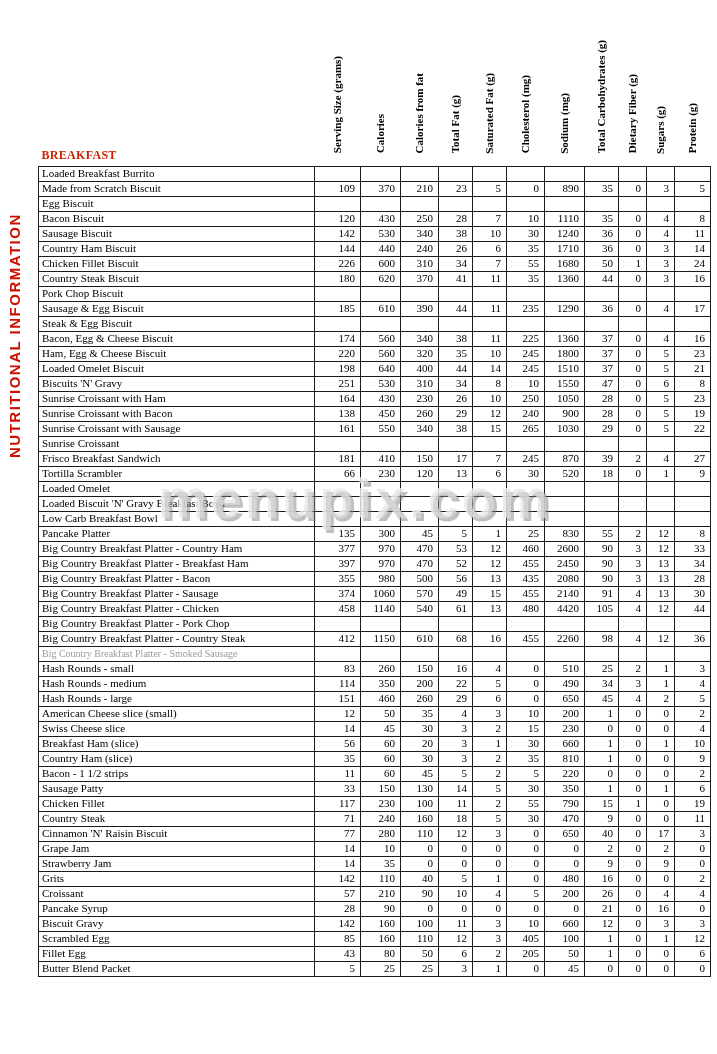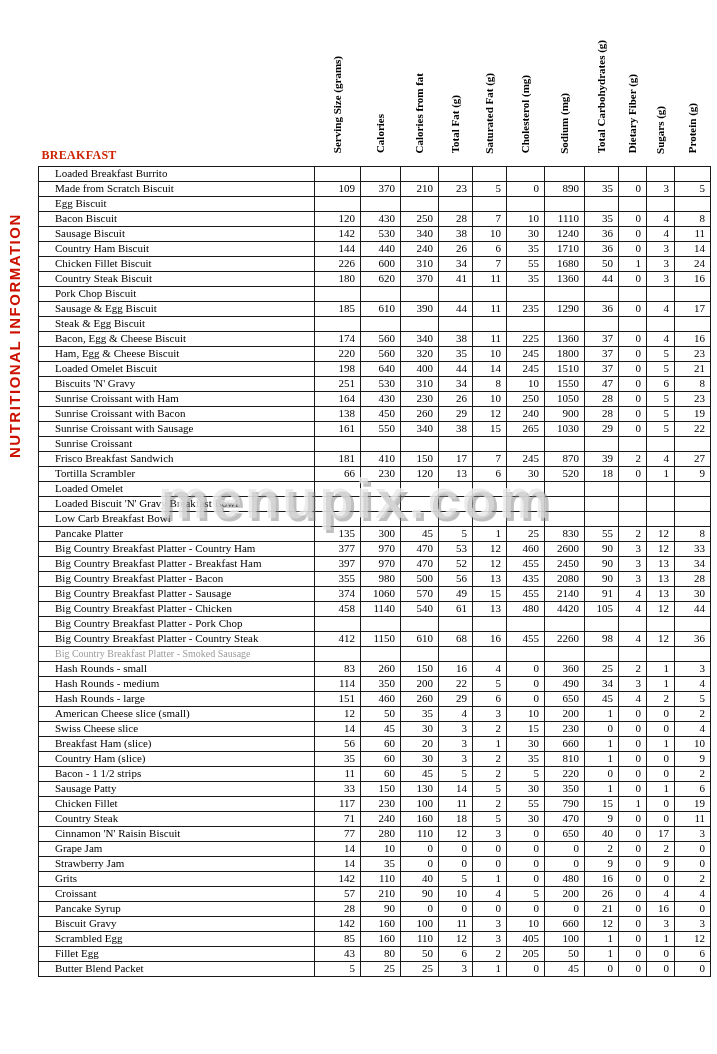--- a/index.html
+++ b/index.html
@@ -99,21 +99,21 @@
 
   tbody td {
     border: 1px solid #1a1a1a;
     height: 15px;
     font-size: 11px;
     line-height: 1;
     color: #000;
     overflow: hidden;
     white-space: nowrap;
   }
-  td.name-cell { text-align: left; padding: 0 16px; }
+  td.name-cell { text-align: left; padding: 0 3px; }
   td.num-cell  { text-align: right; padding: 0 5px 0 1px; }
   tr.muted td  { color: #9a9a9a; font-size: 10px; }
 
   
   .watermark {
     position: absolute;
     left: 158px;
     top: 466px;
     font-size: 56px;
     font-weight: bold;
@@ -641,21 +641,21 @@
             <td class="num-cell"></td>
           </tr>
           <tr>
             <td class="name-cell">Hash Rounds - small</td>
             <td class="num-cell">83</td>
             <td class="num-cell">260</td>
             <td class="num-cell">150</td>
             <td class="num-cell">16</td>
             <td class="num-cell">4</td>
             <td class="num-cell">0</td>
-            <td class="num-cell">360</td>
+            <td class="num-cell">510</td>
             <td class="num-cell">25</td>
             <td class="num-cell">2</td>
             <td class="num-cell">1</td>
             <td class="num-cell">3</td>
           </tr>
           <tr>
             <td class="name-cell">Hash Rounds - medium</td>
             <td class="num-cell">114</td>
             <td class="num-cell">350</td>
             <td class="num-cell">200</td>

